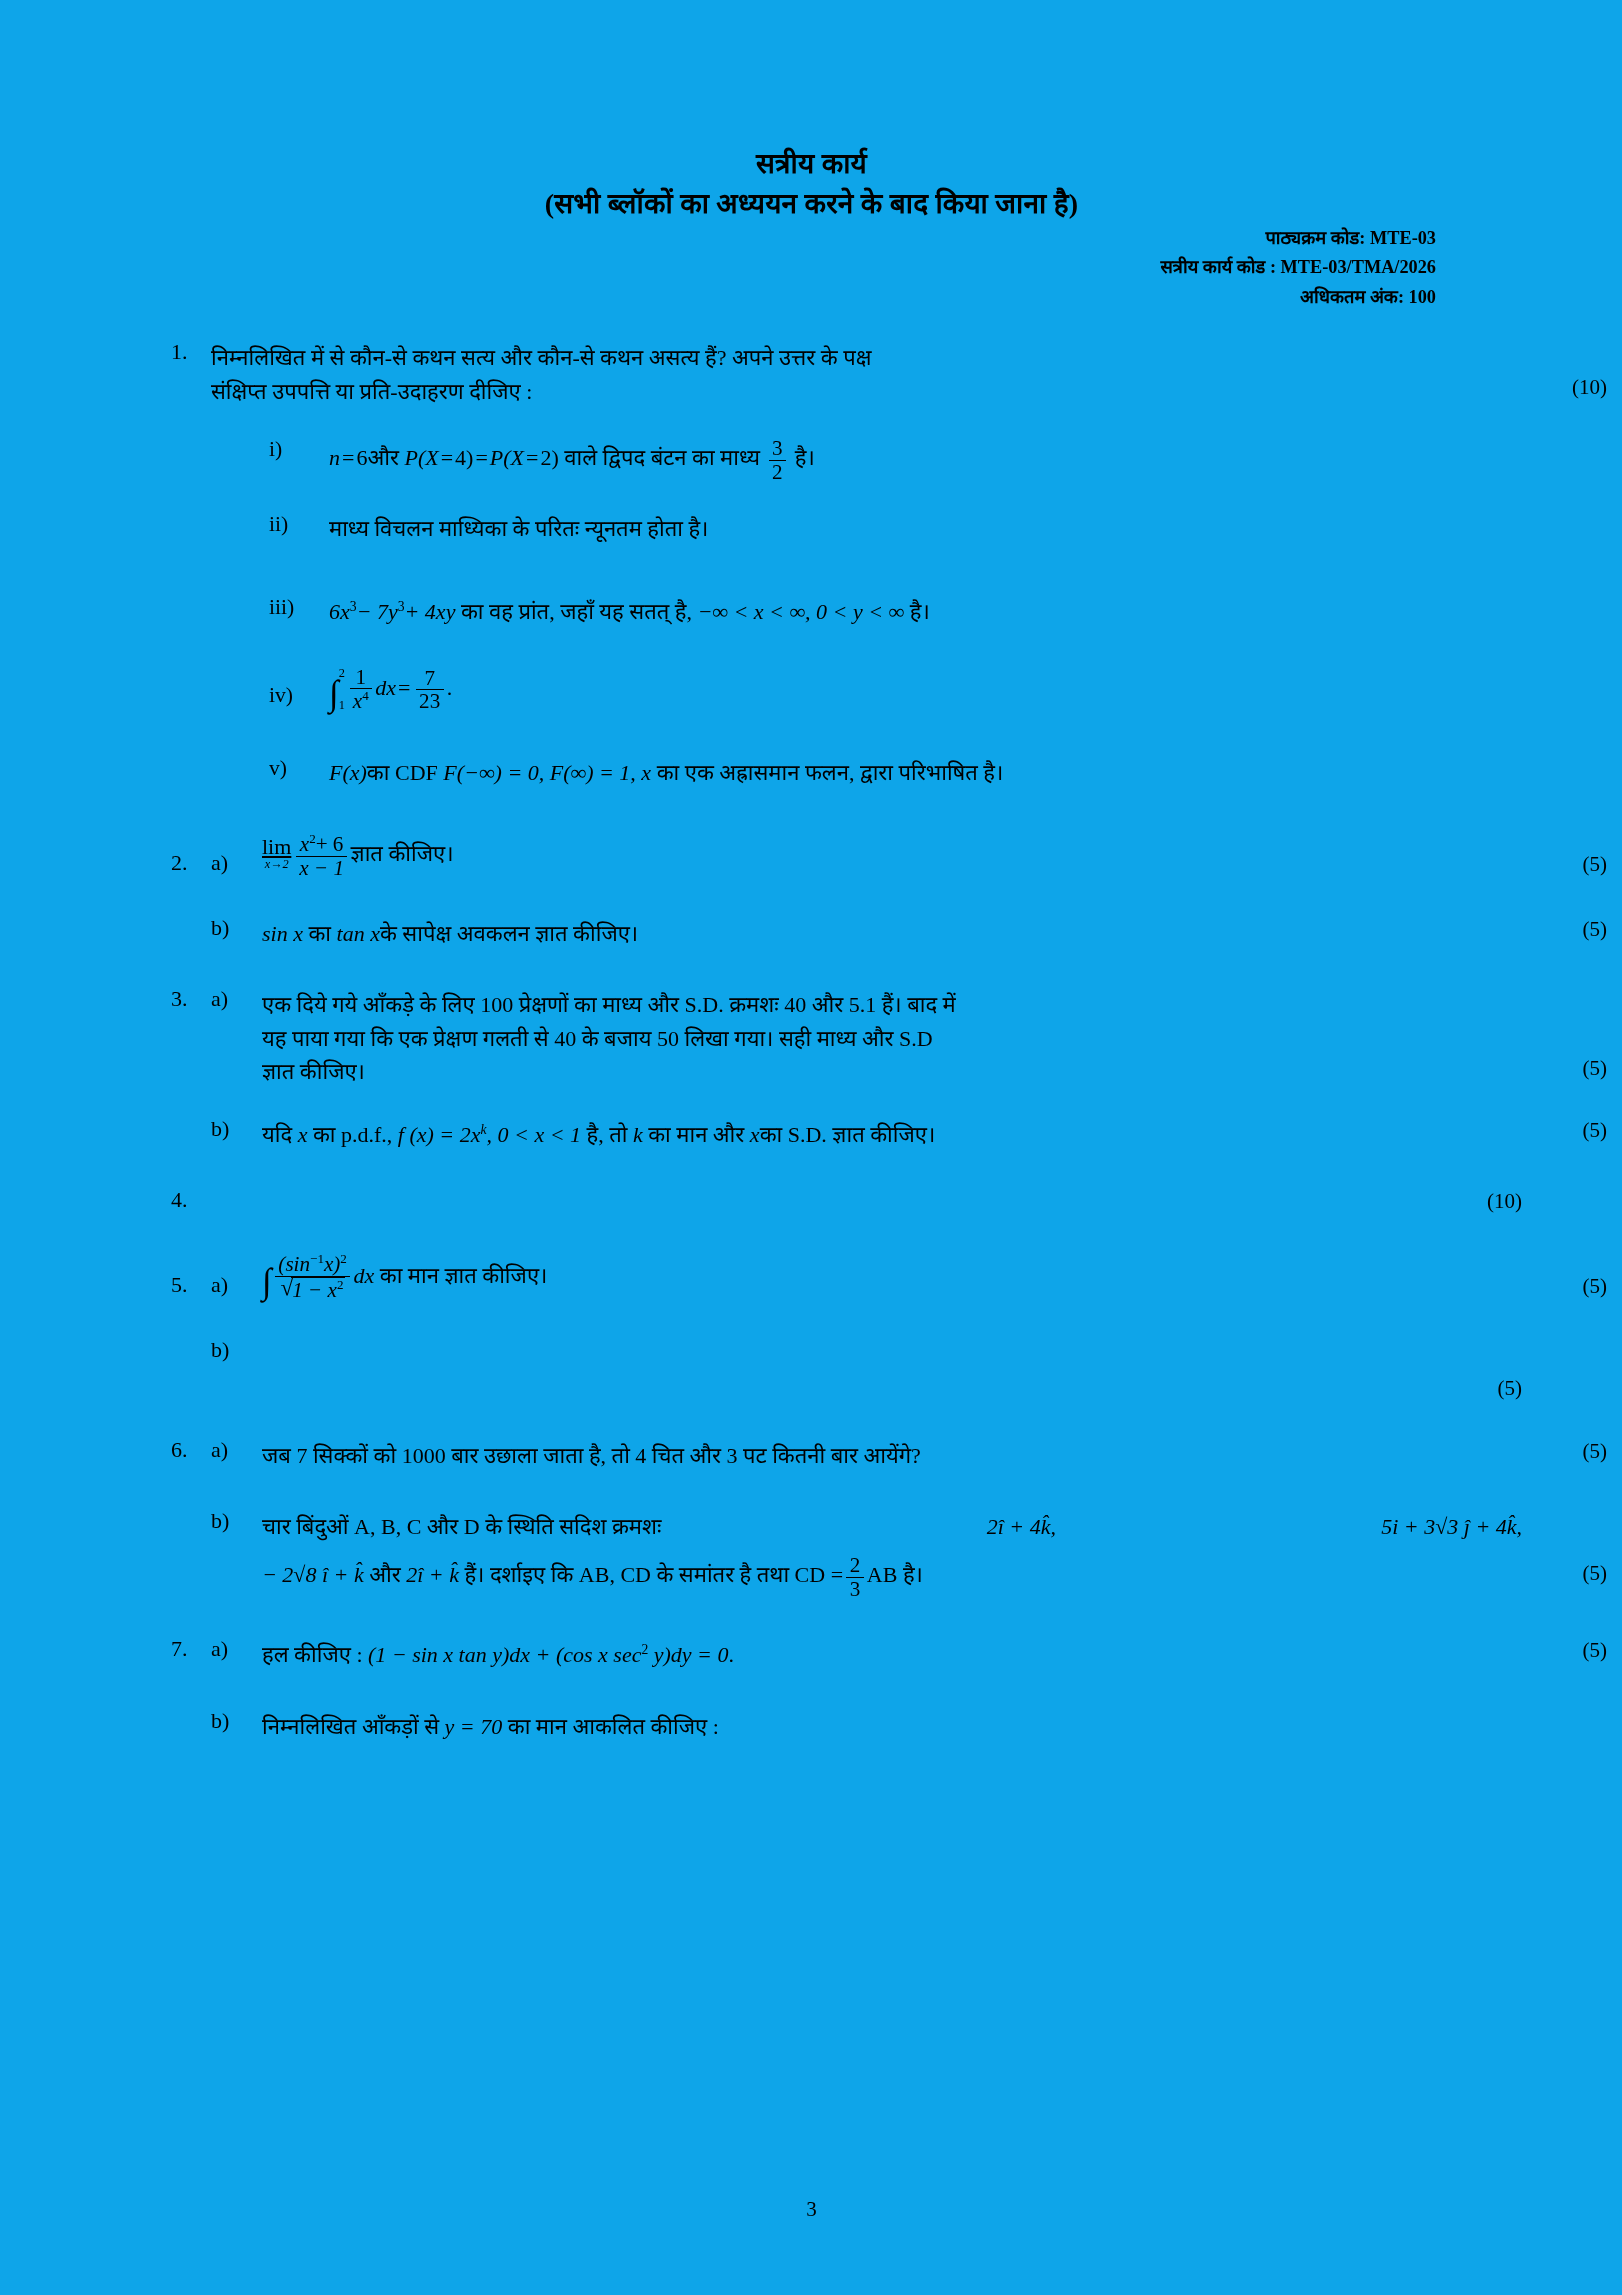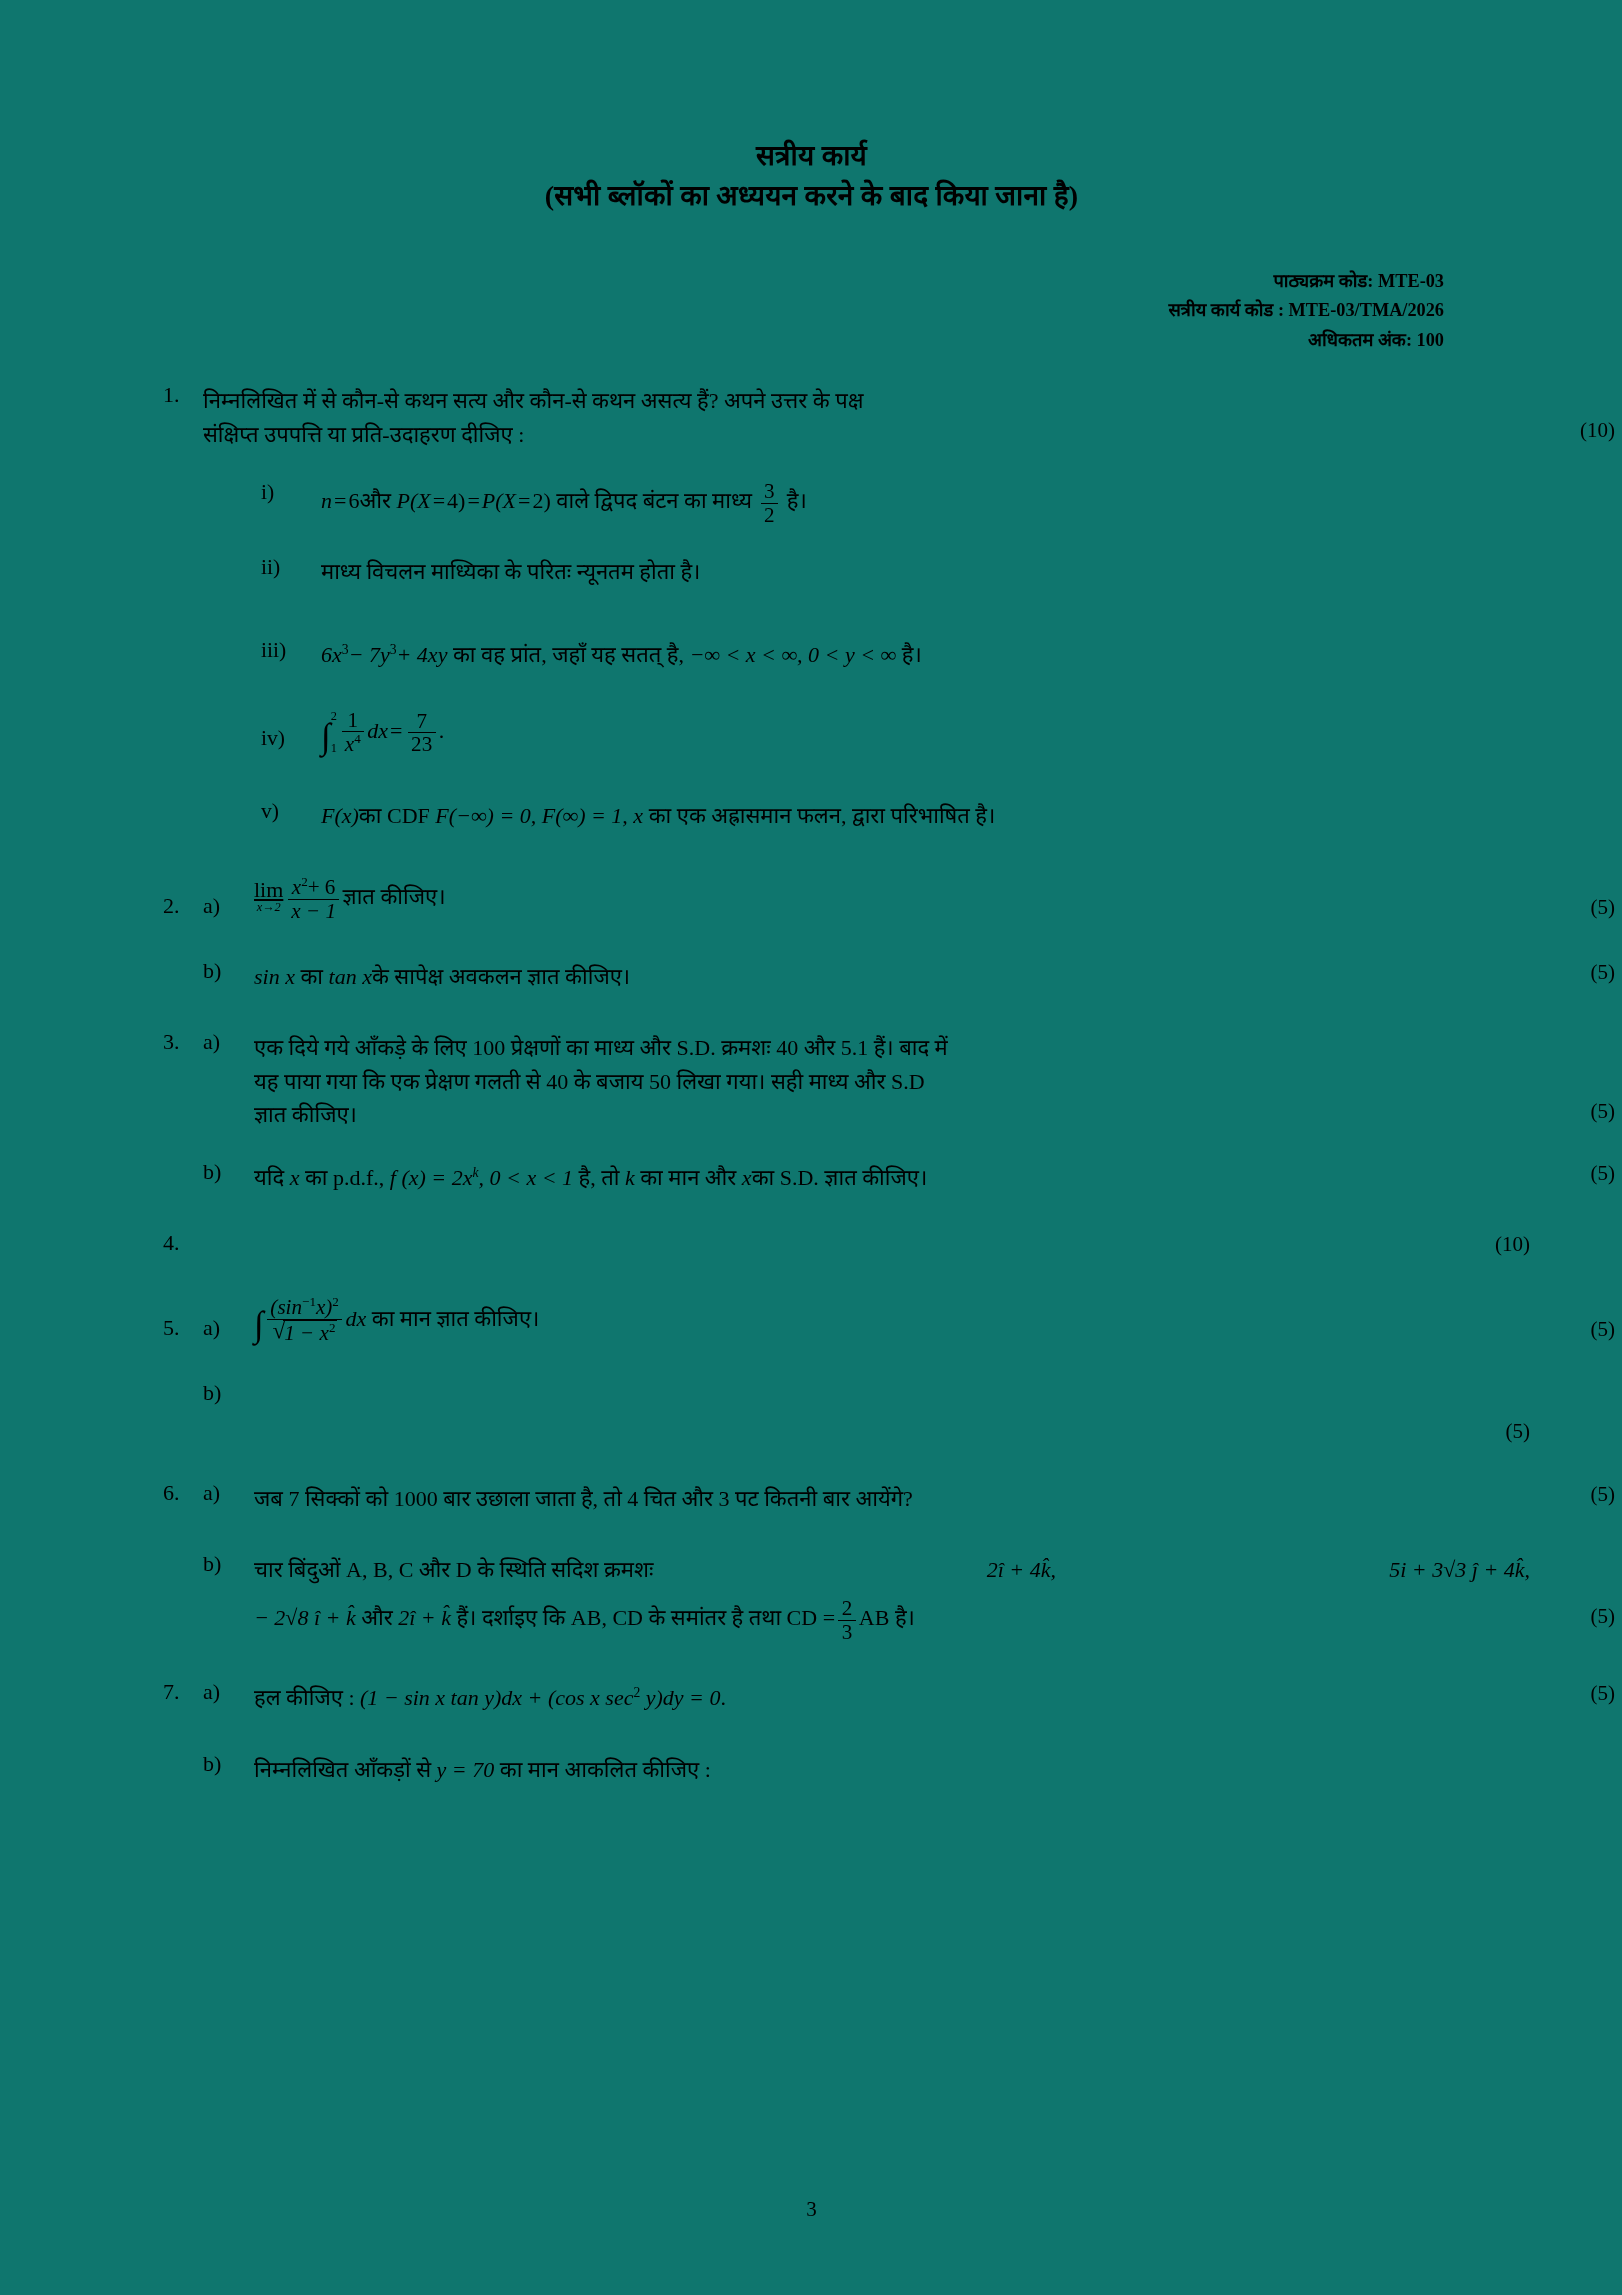--- a/index.html
+++ b/index.html
@@ -10,37 +10,36 @@
     background: #ffffff;
   }
   body {
     font-family: "Liberation Serif", "DejaVu Serif", serif;
     color: #000000;
     position: relative;
   }
   .page {
     width: 1623px; height: 2295px;
     position: relative;
-    padding: 8px;
-    background: #0f766e;
+    padding: 16px;
+    background: #0ea5e9;
   }
 
   
   .doc-title {
     text-align: center;
     font-size: 28px;
     font-weight: bold;
     line-height: 1.42;
     padding-top: 128px;
     letter-spacing: 0.2px;
   }
   .doc-title .line2 { display: block; }
 
   .code-block {
-    margin-top: 51px;
     padding-right: 171px;
     text-align: right;
     font-size: 18.3px;
     font-weight: bold;
     line-height: 1.62;
   }
   .code-block div { white-space: nowrap; }
 
   
   .qlist { margin-top: 29px; padding-left: 0; }

